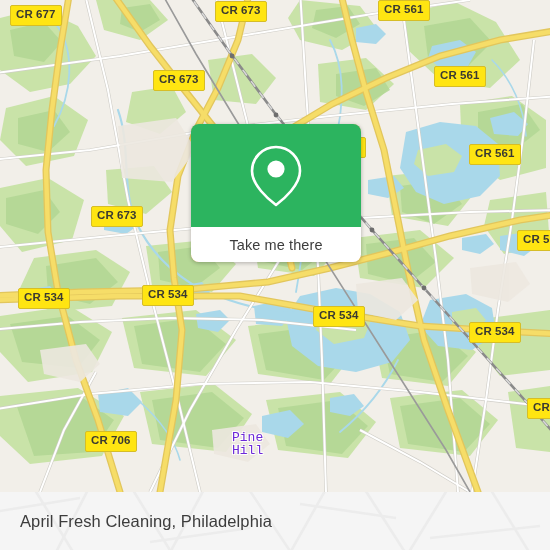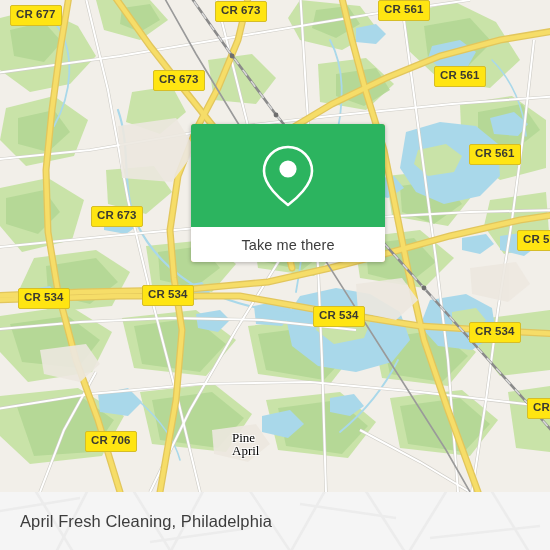--- a/index.html
+++ b/index.html
@@ -48,40 +48,41 @@
     line-height: 1;
     padding: 3px 5px 4px 5px;
     white-space: nowrap;
     letter-spacing: 0.1px;
     box-sizing: border-box;
   }
 
   
   .place-label {
     position: absolute;
-    color: #000000;
-    font-family: Liberation Serif, serif;
+    color: #6d28d9;
+    font-family: Liberation Mono, monospace;
     font-size: 13px;
     line-height: 13px;
+    text-align: center;
     white-space: nowrap;
     text-shadow:
       -1px -1px 0 rgba(255,255,255,.9),
        1px -1px 0 rgba(255,255,255,.9),
       -1px  1px 0 rgba(255,255,255,.9),
        1px  1px 0 rgba(255,255,255,.9);
   }
 
   
   #popup {
     position: absolute;
     left: 191px;
     top: 124px;
-    width: 194px;
+    width: 170px;
     height: 138px;
-    border-radius: 3px;
+    border-radius: 8px;
     overflow: hidden;
     box-shadow: 0 1px 4px rgba(0,0,0,.28);
     background: #fdba74;
   }
   #popup-top {
     position: relative;
     height: 103px;
     background: #2cb45f;
     display: flex;
     align-items: center;
@@ -365,21 +366,21 @@
     <div class="shield" style="left:517px; top:230px;">CR 56</div>
     <div class="shield" style="left:18px;  top:288px;">CR 534</div>
     <div class="shield" style="left:142px; top:285px;">CR 534</div>
     <div class="shield" style="left:313px; top:306px;">CR 534</div>
     <div class="shield" style="left:469px; top:322px;">CR 534</div>
     <div class="shield" style="left:527px; top:398px;">CR</div>
     <div class="shield" style="left:57px;  top:431px;margin-left:28px;">CR 706</div>
 
     <div class="place-label" style="left:232px; top:431px;">
       <div>Pine</div>
-      <div>April</div>
+      <div>Hill</div>
     </div>
 
     <div id="popup">
       <div id="popup-top">
         <svg id="popup-pin" width="56" height="66" viewBox="0 0 56 66">
           <path d="M28,4 C14.7,4 4,14.7 4,28 C4,42 20,56 28,62 C36,56 52,42 52,28 C52,14.7 41.3,4 28,4 Z" fill="none" stroke="#ffffff" stroke-width="2.6" stroke-linejoin="round"></path>
           <circle cx="28" cy="26" r="8.6" fill="#ffffff"></circle>
         </svg>
       </div>
       <div id="popup-bottom">

